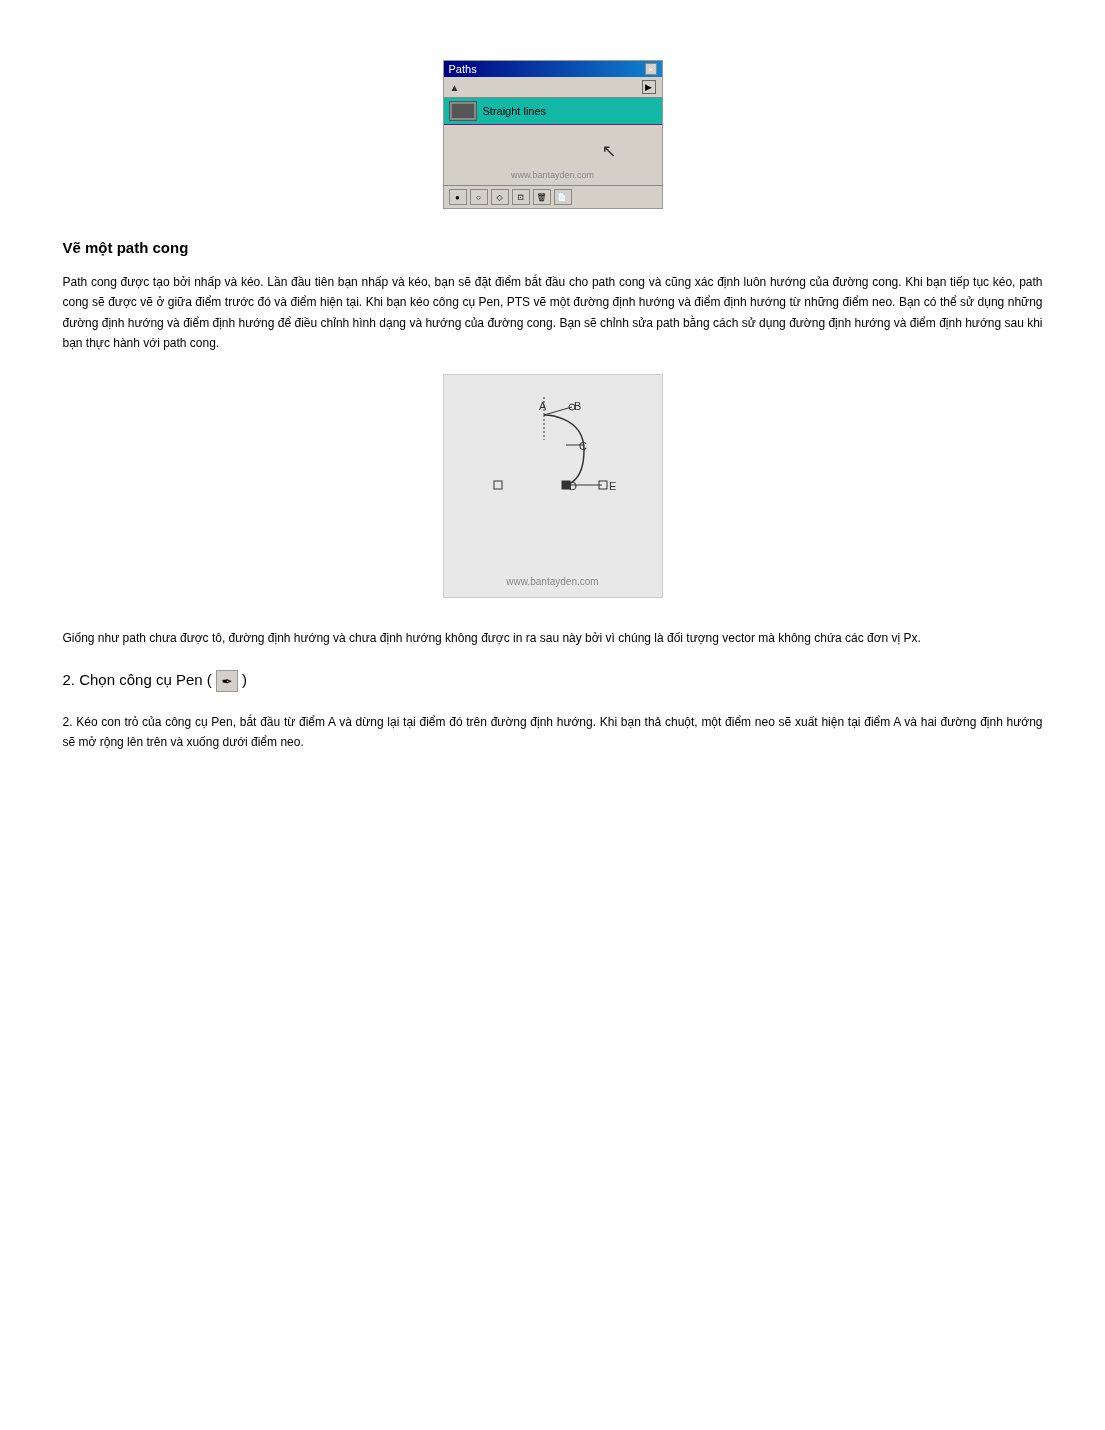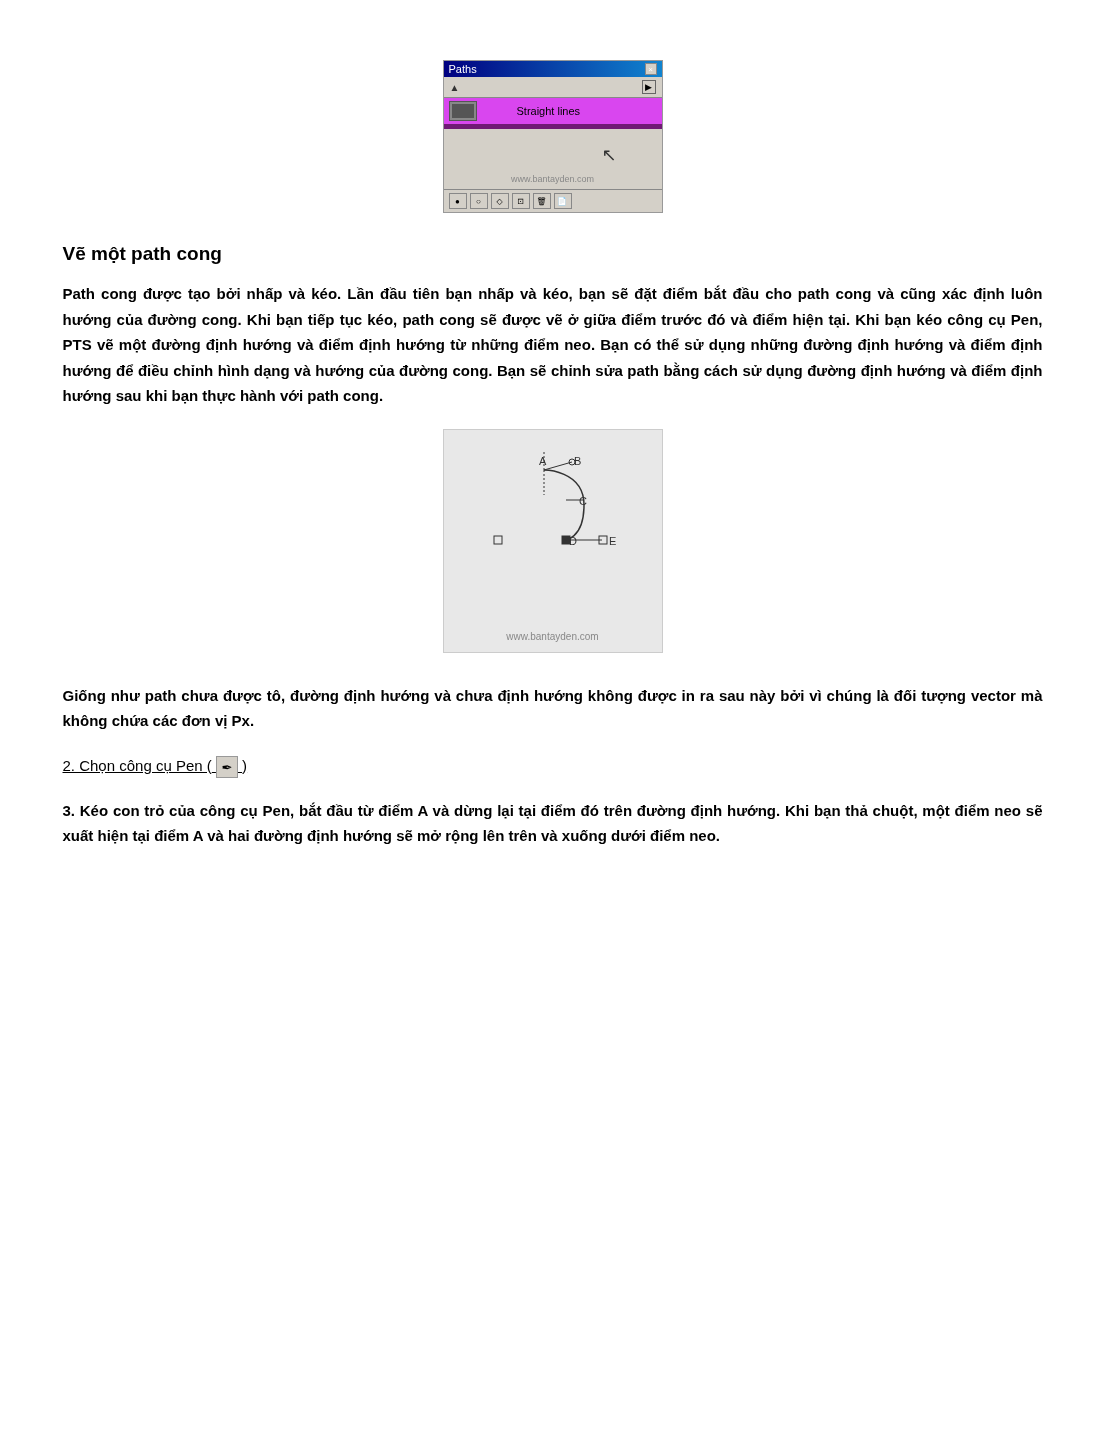--- a/index.html
+++ b/index.html
@@ -80,23 +80,22 @@
       font-size: 9px;
       display: flex;
       align-items: center;
       justify-content: center;
     }
 
     .paths-panel-row {
       display: flex;
       align-items: center;
       padding: 3px 5px;
-      background: #d946ef;
-      border-bottom: 5px solid #701a75;
-      gap: 34px;
+      background: #14b8a6;
+      border-bottom: 1px solid #701a75;
     }
 
     .paths-panel-thumb {
       width: 28px;
       height: 20px;
       background: #888;
       margin-right: 6px;
       border: 1px solid #555;
       position: relative;
       overflow: hidden;
@@ -156,39 +155,38 @@
       border: 1px solid #888;
       font-size: 8px;
       display: flex;
       align-items: center;
       justify-content: center;
     }
 
     .section-label {
       font-weight: bold;
       margin-bottom: 16px;
-      font-size: 19px;
+      font-size: 15px;
     }
 
     .step-label {
       margin-bottom: 12px;
       font-size: 15px;
       line-height: 1.6;
     }
 
     .step-label.numbered {
       margin-bottom: 20px;
     }
 
     .paragraph {
       line-height: 1.7;
       margin-bottom: 20px;
-      font-size: 15px;
+      font-size: 12px;
       text-align: justify;
-      font-weight: bold;
     }
 
     .section-divider {
       margin-bottom: 20px;
     }
 
     .curved-path-image {
       display: flex;
       justify-content: center;
       margin: 20px 0 30px 0;
@@ -307,25 +305,25 @@
       </svg>
       <div class="curved-path-watermark">www.bantayden.com</div>
     </div>
   </div>
 
   <div class="section-divider">
     <p class="paragraph">Giống như path chưa được tô, đường định hướng và chưa định hướng không được in ra sau này bởi vì chúng là đối tượng vector mà không chứa các đơn vị Px.</p>
   </div>
 
 
-  <div class="section-divider" style=" text-decoration: underline;">
+  <div class="section-divider" style="">
     <p class="step-label numbered">
       <span>2. Chọn công cụ Pen (</span>
       <span class="pen-icon-img" style="font-size:13px; padding: 0 2px;">✒</span>
       <span>)</span>
     </p>
   </div>
 
   <div class="section-divider">
-    <p class="paragraph">3. Kéo con trỏ của công cụ Pen, bắt đầu từ điểm A và dừng lại tại điểm đó trên đường định hướng. Khi bạn thả chuột, một điểm neo sẽ xuất hiện tại điểm A và hai đường định hướng sẽ mở rộng lên trên và xuống dưới điểm neo.</p>
+    <p class="paragraph">2. Kéo con trỏ của công cụ Pen, bắt đầu từ điểm A và dừng lại tại điểm đó trên đường định hướng. Khi bạn thả chuột, một điểm neo sẽ xuất hiện tại điểm A và hai đường định hướng sẽ mở rộng lên trên và xuống dưới điểm neo.</p>
   </div>
 
 </div>
 
 </body></html>

